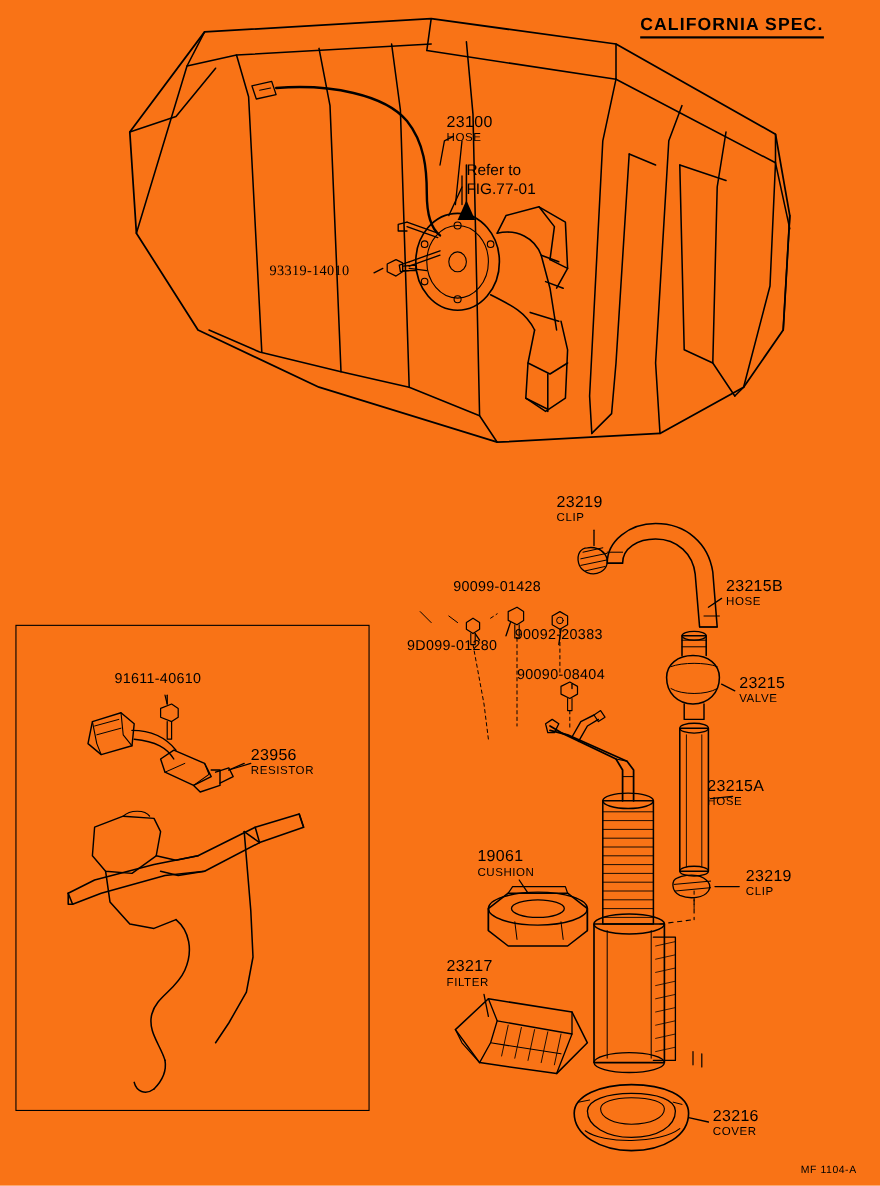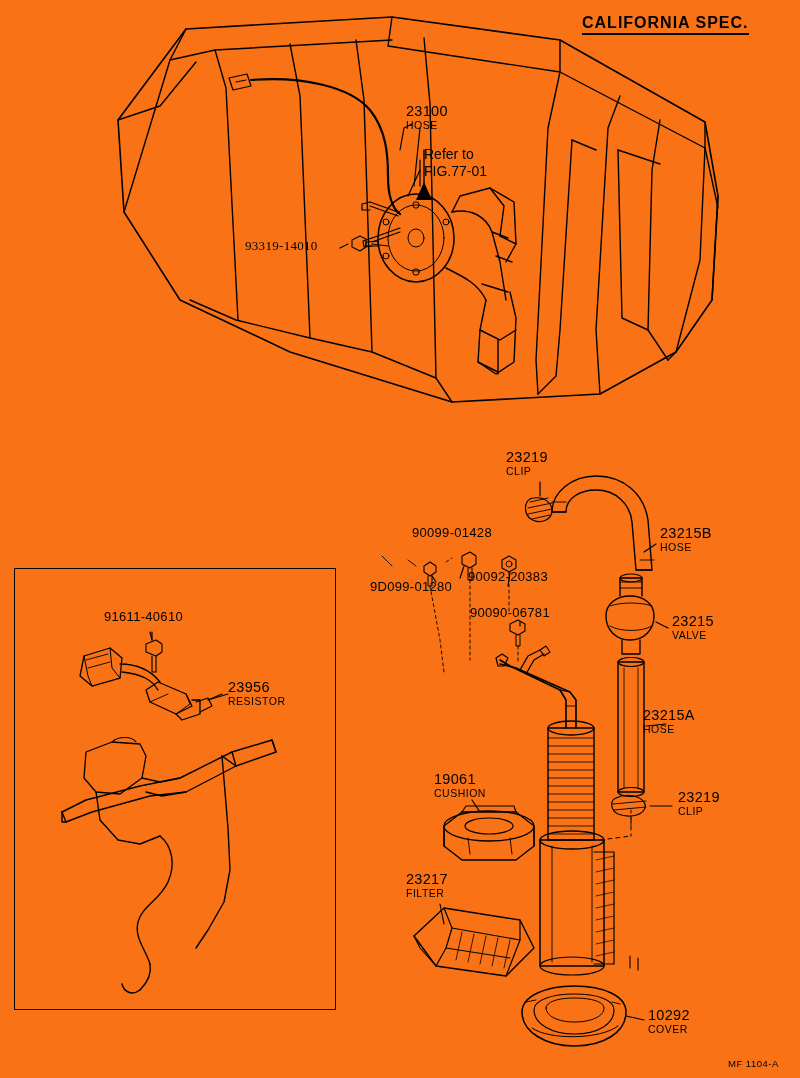--- a/index.html
+++ b/index.html
@@ -399,35 +399,35 @@
     <span>19061</span>
     <span class="sub">CUSHION</span>
   </div>
 
   <div class="lbl big" style="left:406px; top:872px;">
     <span>23217</span>
     <span class="sub">FILTER</span>
   </div>
 
   <div class="lbl big" style="left:648px; top:1008px;">
-    <span>10292</span>
+    <span>23216</span>
     <span class="sub">COVER</span>
   </div>
 
   <div class="lbl" style="left:412px; top:526px;">
     <span>90099-01428</span>
   </div>
 
   <div class="lbl" style="left:370px; top:580px;">
     <span>9D099-01280</span>
   </div>
 
   <div class="lbl" style="left:468px; top:570px;">
     <span>90092-20383</span>
   </div>
 
   <div class="lbl" style="left:470px; top:606px;">
-    <span>90090-06781</span>
+    <span>90090-08404</span>
   </div>
 
   <div class="footer" style="left:728px; top:1058px;">MF 1104-A</div>
 
 </div>
 
 </body></html>

